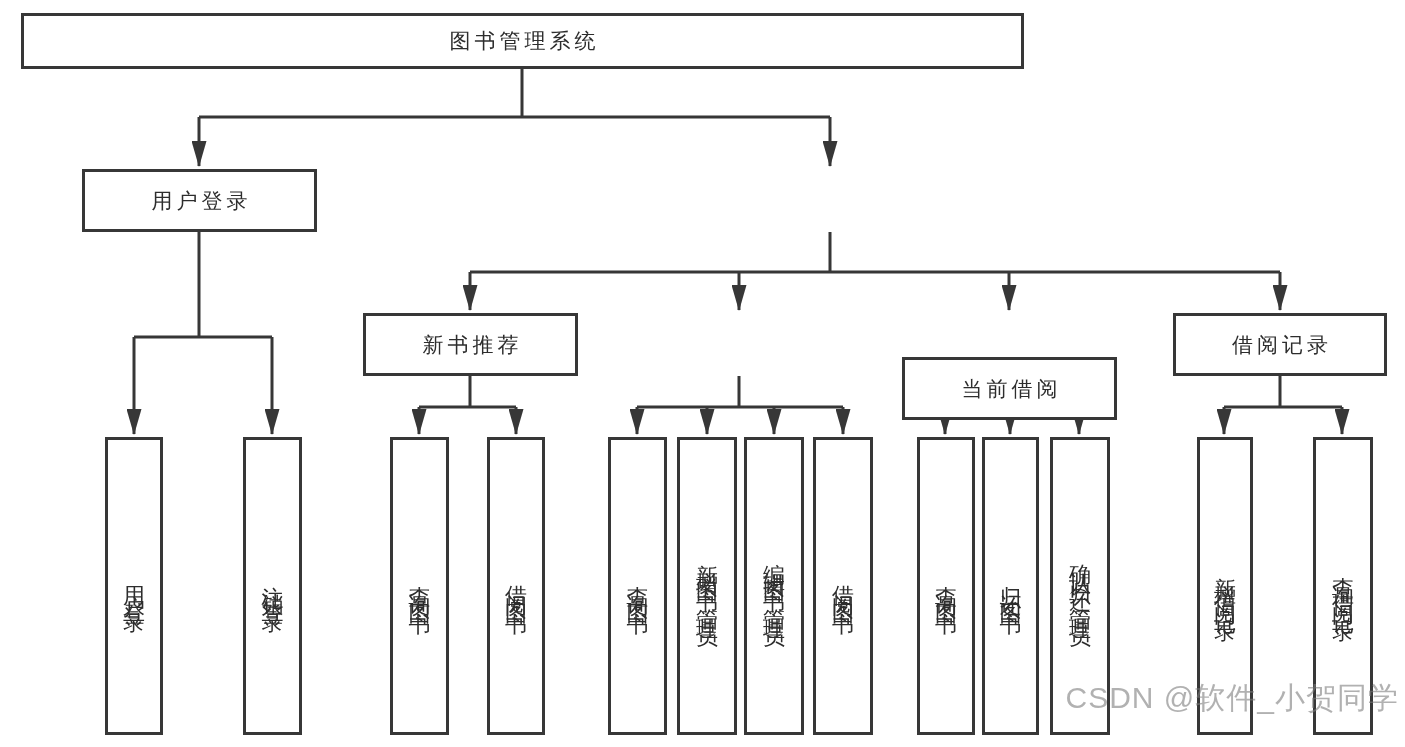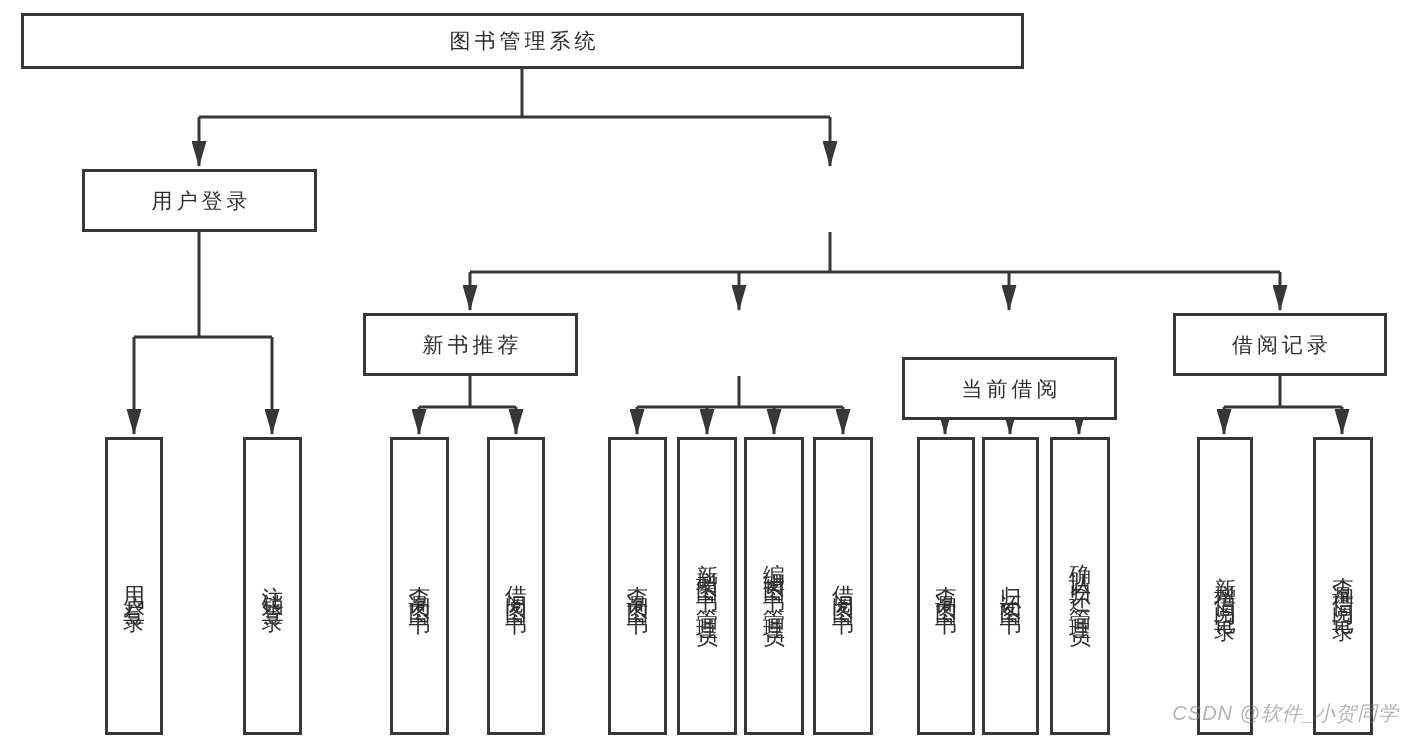--- a/index.html
+++ b/index.html
@@ -13,22 +13,22 @@
     position:absolute;box-sizing:border-box;background:#ffffff;
     border:3px solid #373737;display:flex;align-items:center;justify-content:center;
     z-index:1;
   }
   .hlabel{font-size:21px;letter-spacing:4px;color:#2d2d2d;white-space:nowrap;text-indent:4px;}
   .leaf span{
     writing-mode:vertical-rl;text-orientation:mixed;
     font-size:22px;letter-spacing:9px;line-height:1;color:#2d2d2d;
   }
   .watermark{
-    position:absolute;top:700px;right:6px;z-index:5;
-    font-size:20px;color:rgba(125,125,125,0.60);letter-spacing:1px;white-space:nowrap;font-style:italic;
+    position:absolute;top:678px;right:6px;z-index:5;
+    font-size:30px;color:rgba(125,125,125,0.60);letter-spacing:1px;white-space:nowrap;
   }
 </style>
 </head>
 <body>
 
 <div class="canvas">
 
   <svg class="wires" width="1405" height="747" viewBox="0 0 1405 747">
     <defs>
       <marker id="arrow" markerUnits="userSpaceOnUse" markerWidth="26" markerHeight="15" viewBox="0 0 26 15" refX="25" refY="7.5" orient="auto">

